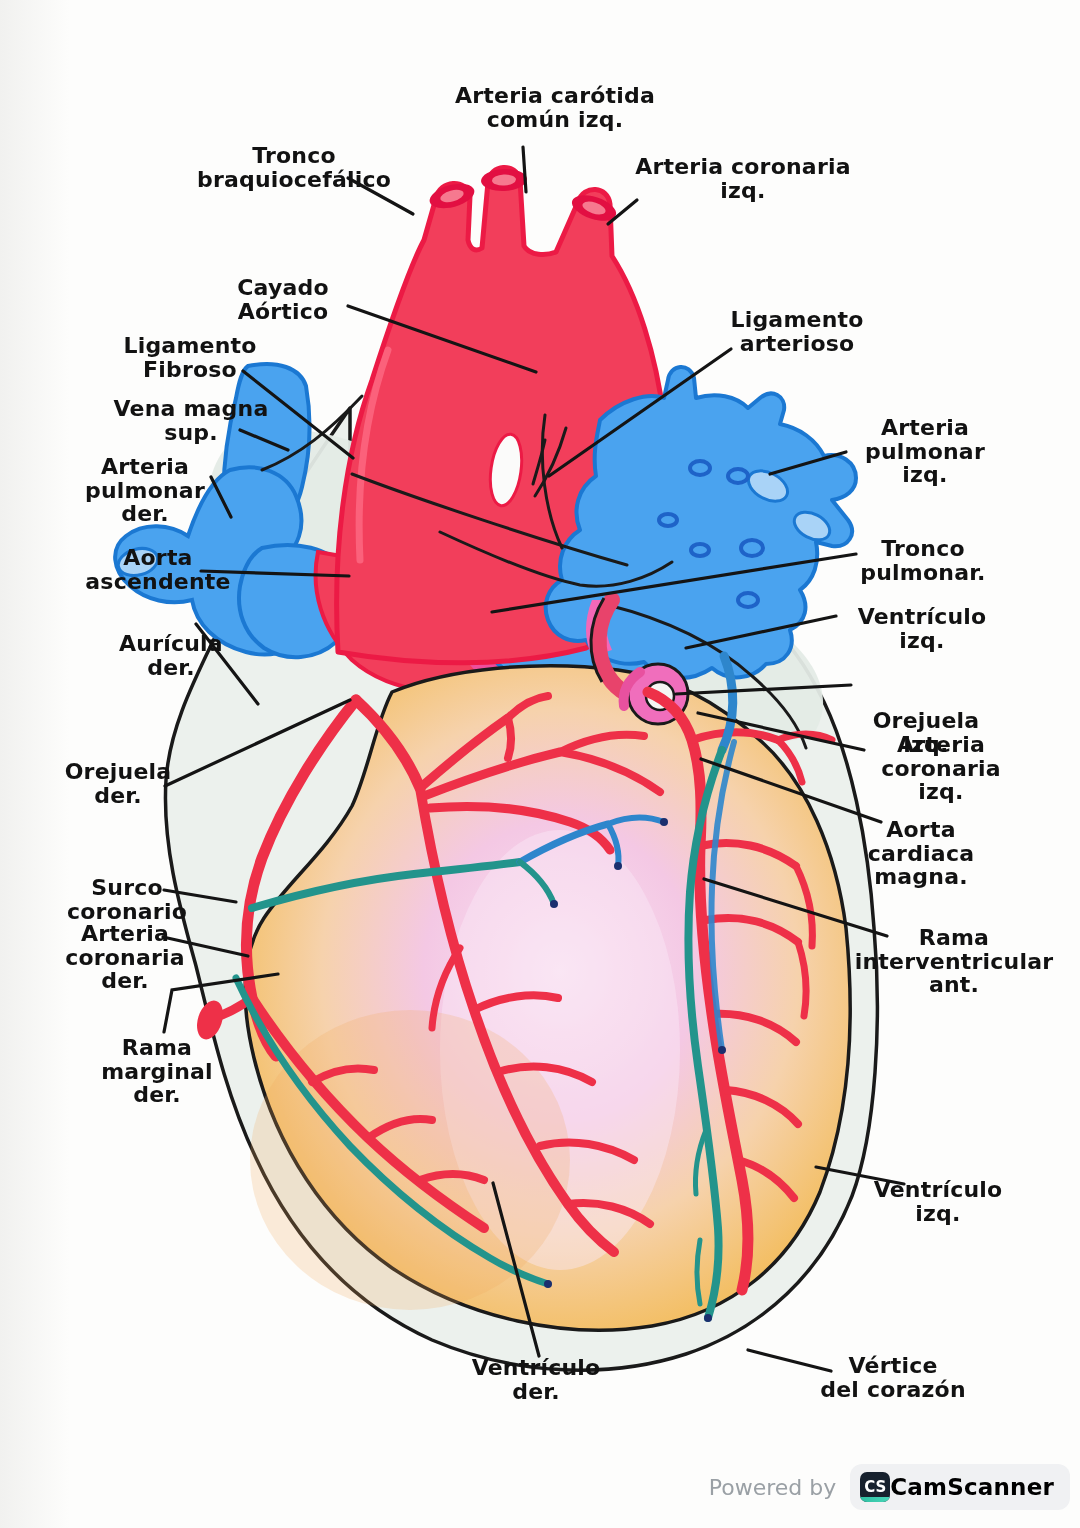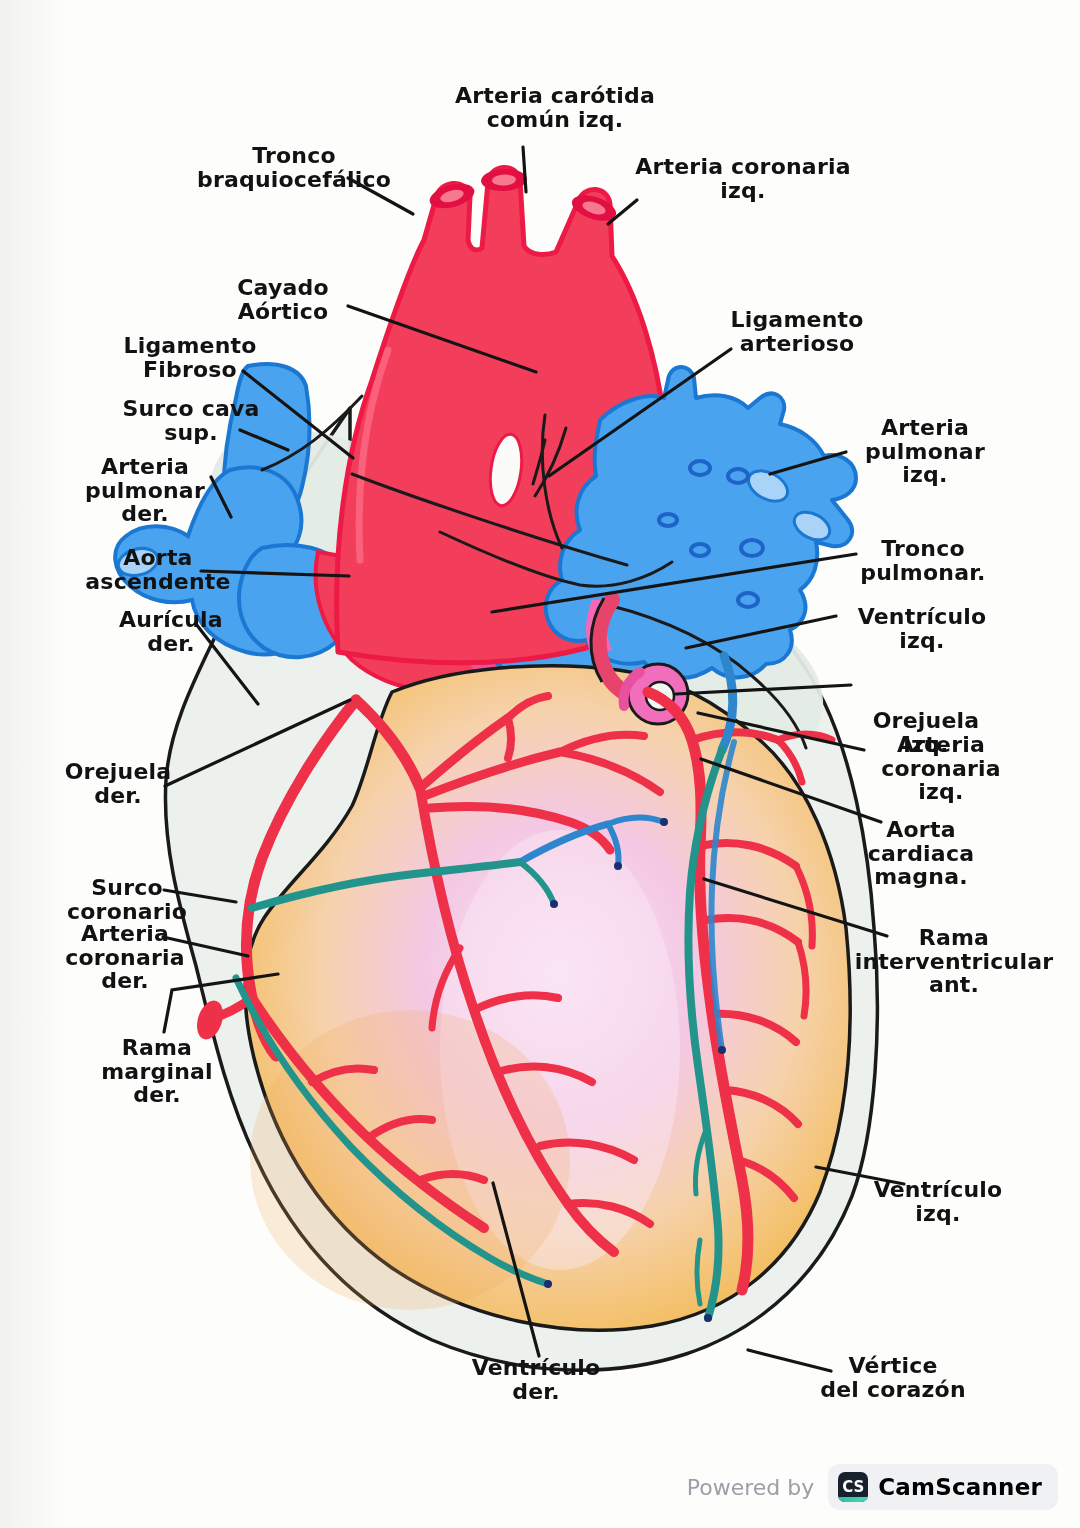--- a/index.html
+++ b/index.html
@@ -4,23 +4,23 @@
 <style>
   html,body{margin:0;padding:0;background:#ffffff;}
   .page{position:relative;width:1080px;height:1528px;background:#fdfdfc;overflow:hidden;
         font-family:"DejaVu Sans",sans-serif;}
   .page::before{content:"";position:absolute;left:0;top:0;bottom:0;width:70px;
         background:linear-gradient(90deg,#f1f1ef,rgba(255,255,255,0));pointer-events:none;}
   svg.art{position:absolute;left:0;top:0;}
   .lbl{position:absolute;transform:translateX(-50%);text-align:center;
        font-weight:700;font-size:22px;line-height:1.07;color:#121212;
        white-space:pre-line;letter-spacing:.2px;}
-  .footer{position:absolute;right:22px;bottom:18px;display:flex;align-items:center;gap:14px;}
+  .footer{position:absolute;right:10px;bottom:18px;display:flex;align-items:center;gap:14px;}
   .powered{color:#9aa0a5;font-size:22px;font-weight:400;}
-  .cs-pill{display:flex;align-items:center;gap:10px;background:#f0f1f3;border-radius:12px;
+  .cs-pill{display:flex;align-items:center;gap:0;background:#f0f1f3;border-radius:12px;
            padding:8px 16px 8px 10px;}
   .cs-logo{width:30px;height:30px;border-radius:7px;background:#17212e;position:relative;
            display:flex;align-items:center;justify-content:center;color:#fff;
            font-weight:700;font-size:15px;overflow:hidden;}
   .cs-logo::after{content:"";position:absolute;left:0;right:0;bottom:0;height:5px;
            background:linear-gradient(90deg,#2fbfa3,#49d6b8);}
   .cs-brand{color:#000000;font-size:23px;font-weight:700;letter-spacing:.2px;}
 </style>
 </head>
 <body>
@@ -253,28 +253,28 @@
 <div class="lbl" style="left:555px;top:84px">Arteria carótida
 común izq.</div>
 <div class="lbl" style="left:294px;top:144px">Tronco
 braquiocefálico</div>
 <div class="lbl" style="left:743px;top:155px">Arteria coronaria
 izq.</div>
 <div class="lbl" style="left:283px;top:276px">Cayado
 Aórtico</div>
 <div class="lbl" style="left:190px;top:334px">Ligamento
 Fibroso</div>
-<div class="lbl" style="left:191px;top:397px">Surco cava
+<div class="lbl" style="left:191px;top:397px">Vena magna
 sup.</div>
 <div class="lbl" style="left:145px;top:455px">Arteria
 pulmonar
 der.</div>
 <div class="lbl" style="left:158px;top:546px">Aorta
 ascendente</div>
-<div class="lbl" style="left:171px;top:608px">Aurícula
+<div class="lbl" style="left:171px;top:632px">Aurícula
 der.</div>
 <div class="lbl" style="left:118px;top:760px">Orejuela
 der.</div>
 <div class="lbl" style="left:127px;top:876px">Surco
 coronario</div>
 <div class="lbl" style="left:125px;top:922px">Arteria
 coronaria
 der.</div>
 <div class="lbl" style="left:157px;top:1036px">Rama
 marginal

